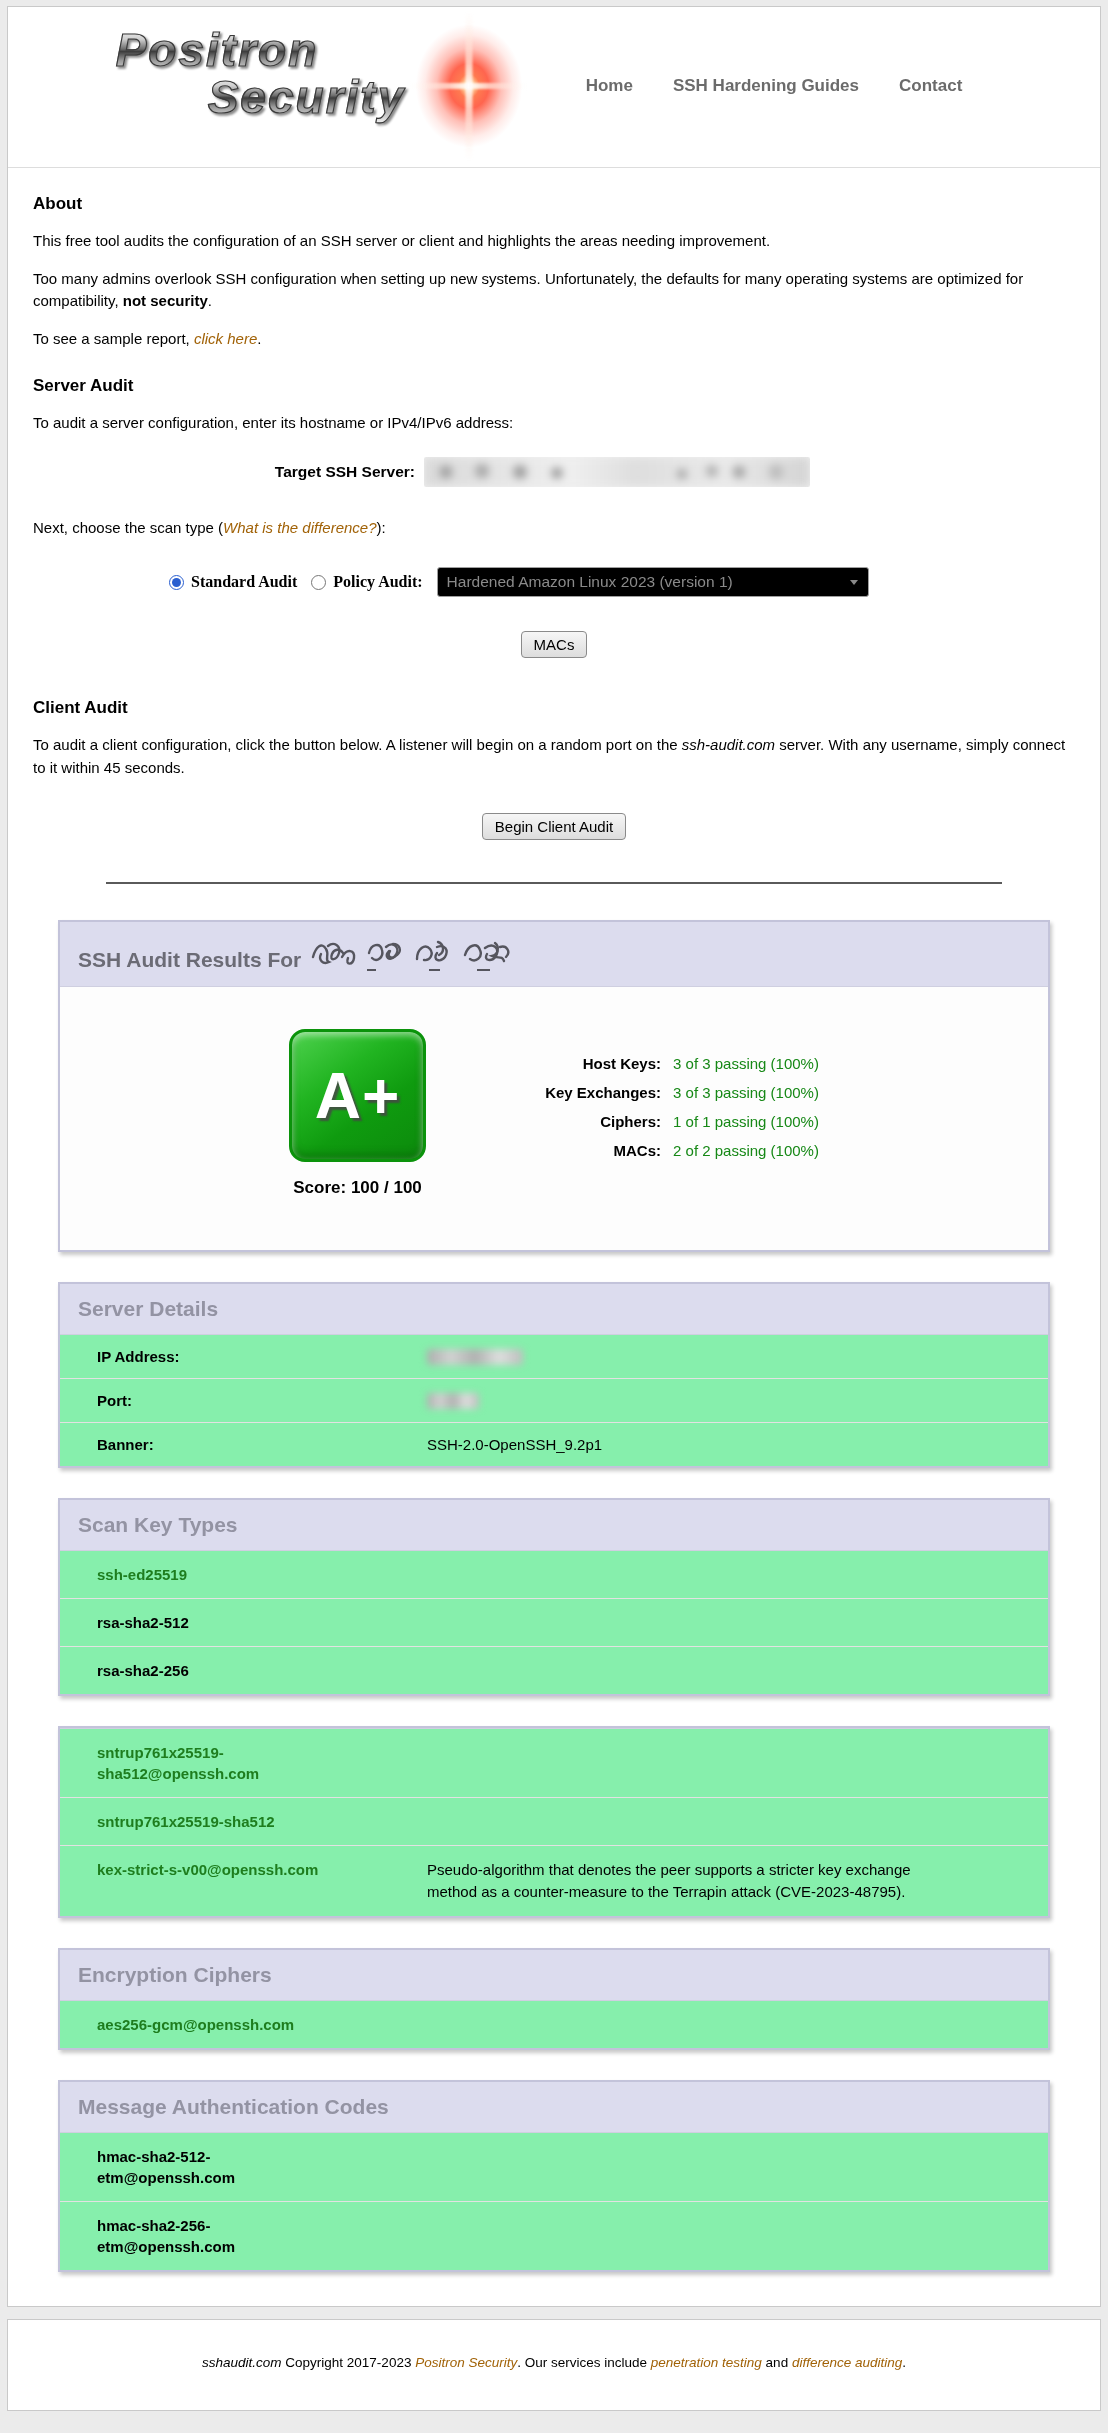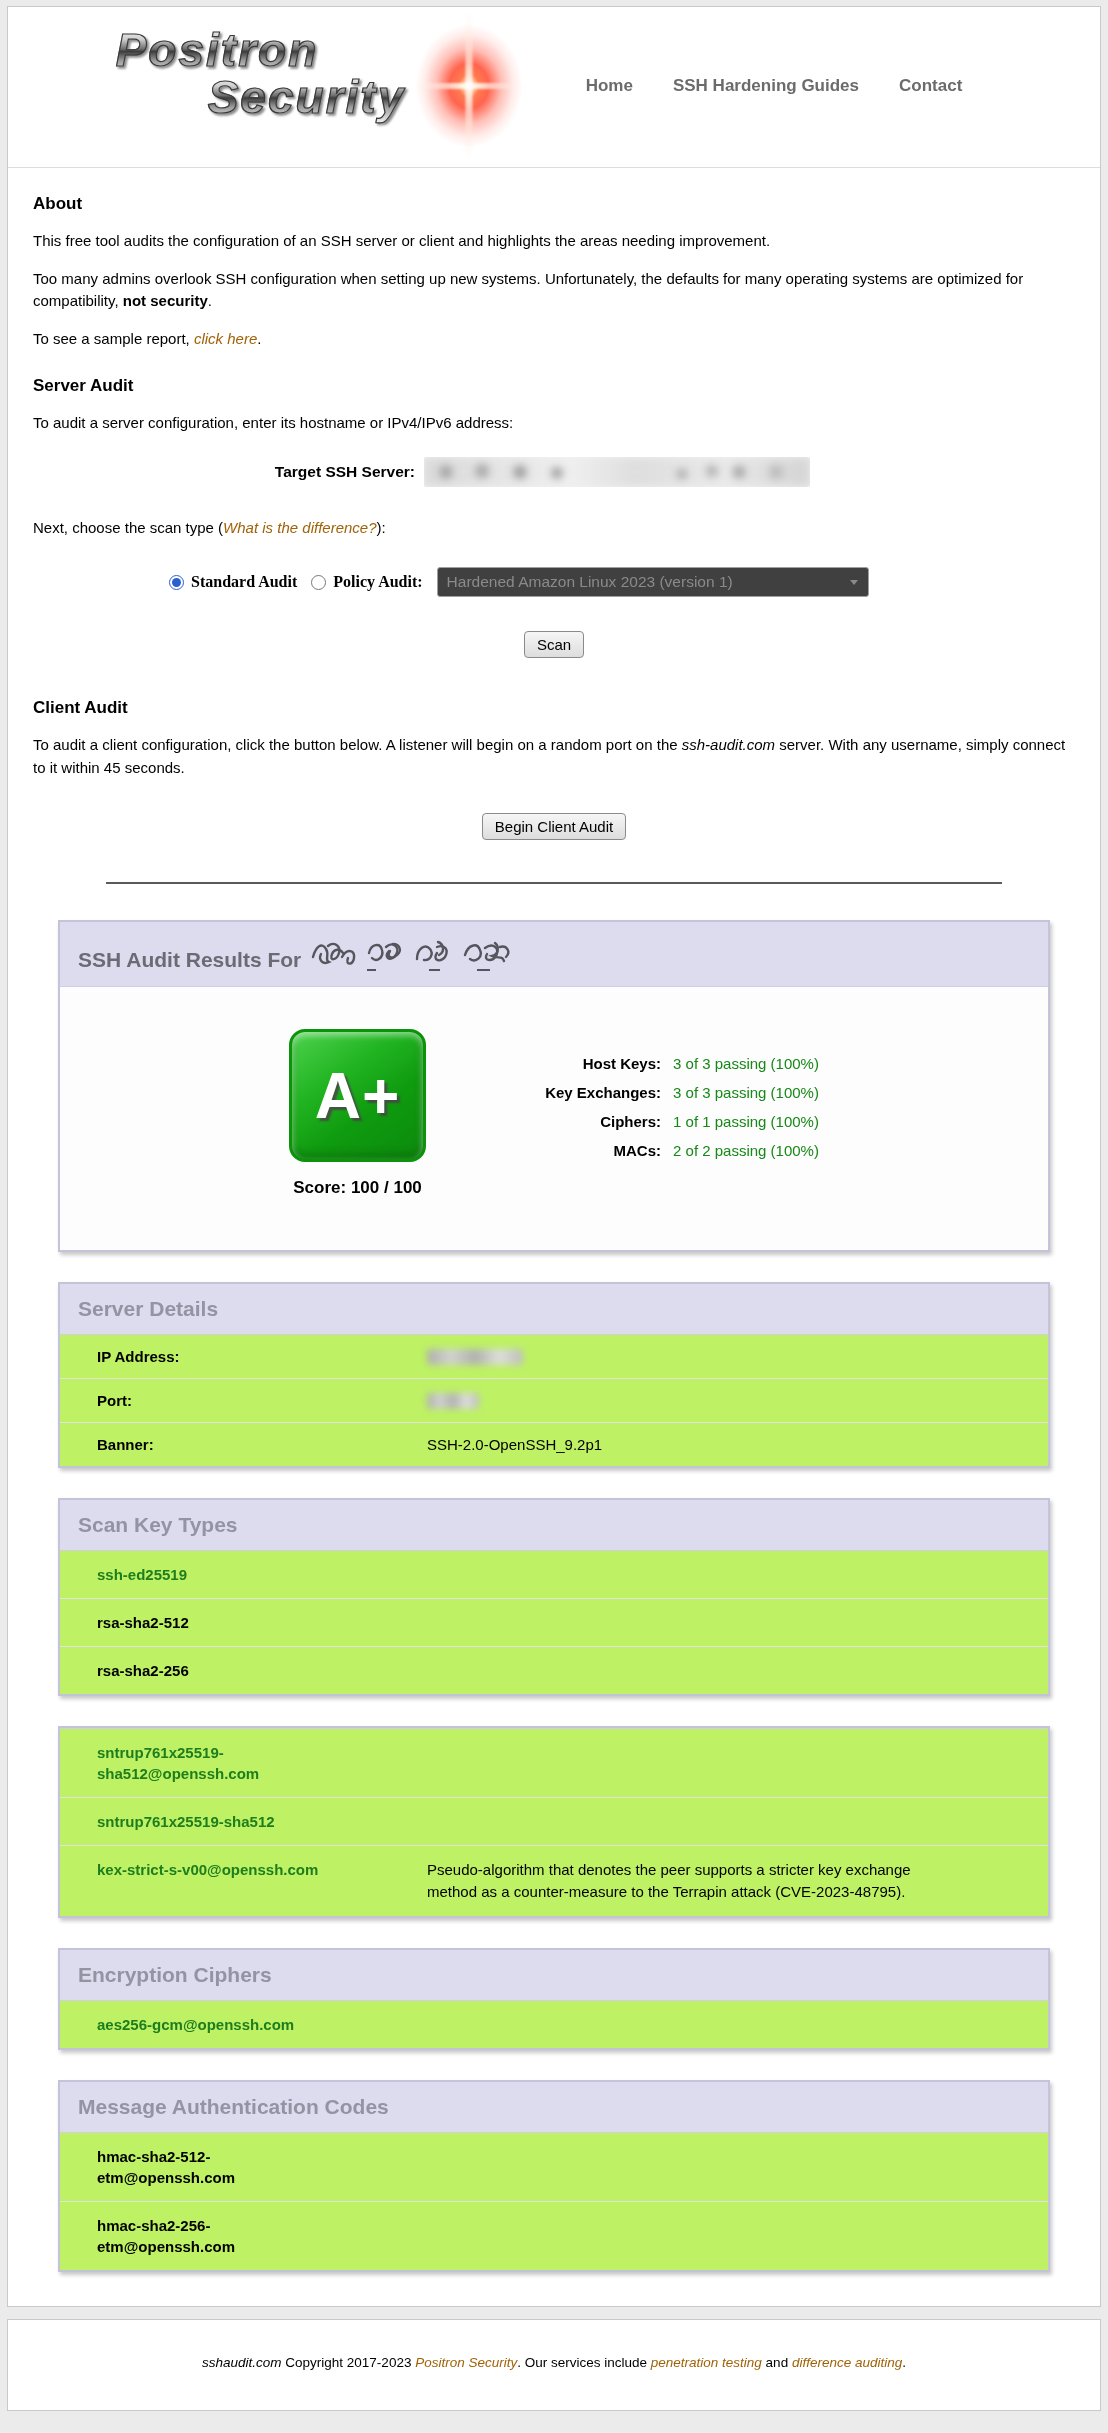--- a/index.html
+++ b/index.html
@@ -45,21 +45,21 @@
       radial-gradient(circle 5px at 133px 16px, #f5f5f5 60%, transparent 70%),
       radial-gradient(circle 8px at 258px 17px, #9b9b9b 52%, transparent 64%),
       radial-gradient(circle 10px at 288px 14px, #ababab 52%, transparent 62%),
       radial-gradient(circle 11px at 315px 15px, #9f9f9f 50%, transparent 60%),
       radial-gradient(circle 13px at 352px 15px, #bcbcbc 50%, transparent 62%),
       linear-gradient(90deg,#d9d9d9 0%,#efefef 38%,#dedede 55%,#e9e9e9 78%,#d4d4d4 100%); }
   .scan-type-row { display:flex; align-items:center; margin:28px 0 0 136px; font-size:16px; }
   .radio { width:15px; height:15px; accent-color:#2a5fd0; margin:0 7px 0 0; cursor:pointer; }
   .radio-label { font-weight:bold; margin-right:14px; cursor:pointer;font-family:Liberation Serif, serif; }
   .select-box { display:flex; align-items:center; justify-content:space-between; width:432px; height:30px;
-    background:#404040; border:1px solid #9f9f9f; border-radius:3px; padding:0 10px 0 9px; color:#8a8a8a;
+    background:#000000; border:1px solid #9f9f9f; border-radius:3px; padding:0 10px 0 9px; color:#8a8a8a;
     font-size:15.5px; cursor:default; box-sizing:border-box; }
   .chevron-down { width:0; height:0; border-left:4px solid transparent; border-right:4px solid transparent; border-top:5px solid #8a8a8a; }
   .btn { display:block; margin:34px auto 0; background:linear-gradient(180deg,#f6f6f6,#dddddd); border:1px solid #8a8a8a;
     border-radius:4px; font-size:15px; font-family:"Liberation Sans",sans-serif; padding:4px 12px; cursor:pointer; }
   .divider { border:none; border-top:2px solid #5a5a5a; width:86%; margin:42px auto 36px; }
 
   
   .panel { margin:0 50px 30px; border:2px solid #c3c3da; background:#fbfbfb; box-shadow:2px 3px 4px rgba(0,0,0,.22); }
   .panel-title { background:#dcdcee; padding:13px 18px; font-size:21px; font-weight:bold; color:#9393a3; }
   .panel-title.dark { color:#6b6b75; }
@@ -71,21 +71,21 @@
     border:3px solid #0b930b; box-sizing:border-box;
     box-shadow:inset 0 3px 7px rgba(255,255,255,.55), inset 0 -5px 9px rgba(0,60,0,.32);
     display:flex; align-items:center; justify-content:center; }
   .grade-text { font-size:64px; font-weight:bold; color:#fff; text-shadow:3px 3px 2px rgba(70,70,70,.85); letter-spacing:1px; }
   .score-text { font-weight:bold; font-size:17px; margin-top:16px; }
   .stats-col { padding-top:26px; }
   .stat-row { display:flex; margin-bottom:12px; font-size:15px; }
   .stat-label { width:150px; text-align:right; font-weight:bold; }
   .stat-value { margin-left:12px; color:#168816; }
 
-  .panel-row { display:flex; border-top:1px solid #e2e2e2; padding:13px 18px 13px 37px; background:#bef264; font-size:15px; }
+  .panel-row { display:flex; border-top:1px solid #e2e2e2; padding:13px 18px 13px 37px; background:#86efac; font-size:15px; }
   .panel-row.first { border-top-color:#cfcfe0; }
   .row-label { width:330px; font-weight:bold; flex:none; }
   .algo-name { width:330px; flex:none; font-weight:bold; white-space:pre-line; line-height:1.4; }
   .algo-name.pass, .green { color:#1e7d1e; }
   .algo-desc { width:525px; line-height:1.45; }
   .blur-value { border-radius:3px; filter:blur(3.5px); height:16px; margin-top:1px;
     background:linear-gradient(90deg,#adadad 0%,#d2d2d2 25%,#b0b0b0 50%,#dedede 75%,#bdbdbd 100%); }
   .blur-ip { width:96px; }
   .blur-port { width:52px; }
 
@@ -131,21 +131,21 @@
       <div class="scan-type-row">
         <input type="radio" name="scantype" class="radio" checked="" style="">
         <span class="radio-label">Standard Audit</span>
         <input type="radio" name="scantype" class="radio" style="">
         <span class="radio-label">Policy Audit:</span>
         <div class="select-box">
           <span>Hardened Amazon Linux 2023 (version 1)</span>
           <span class="chevron-down"></span>
         </div>
       </div>
-      <button class="btn">Scan</button>
+      <button class="btn">MACs</button>
 
       <h3 class="sec-heading" style="margin-top:40px;">Client Audit</h3>
       <p class="body-text"><span>To audit a client configuration, click the button below. A listener will begin on a random port on the </span><span class="em">ssh-audit.com</span><span> server. With any username, simply connect to it within 45 seconds.</span></p>
       <button class="btn">Begin Client Audit</button>
 
       <hr class="divider">
     </div>
 
     <div class="panel">
       <div class="panel-title dark">

